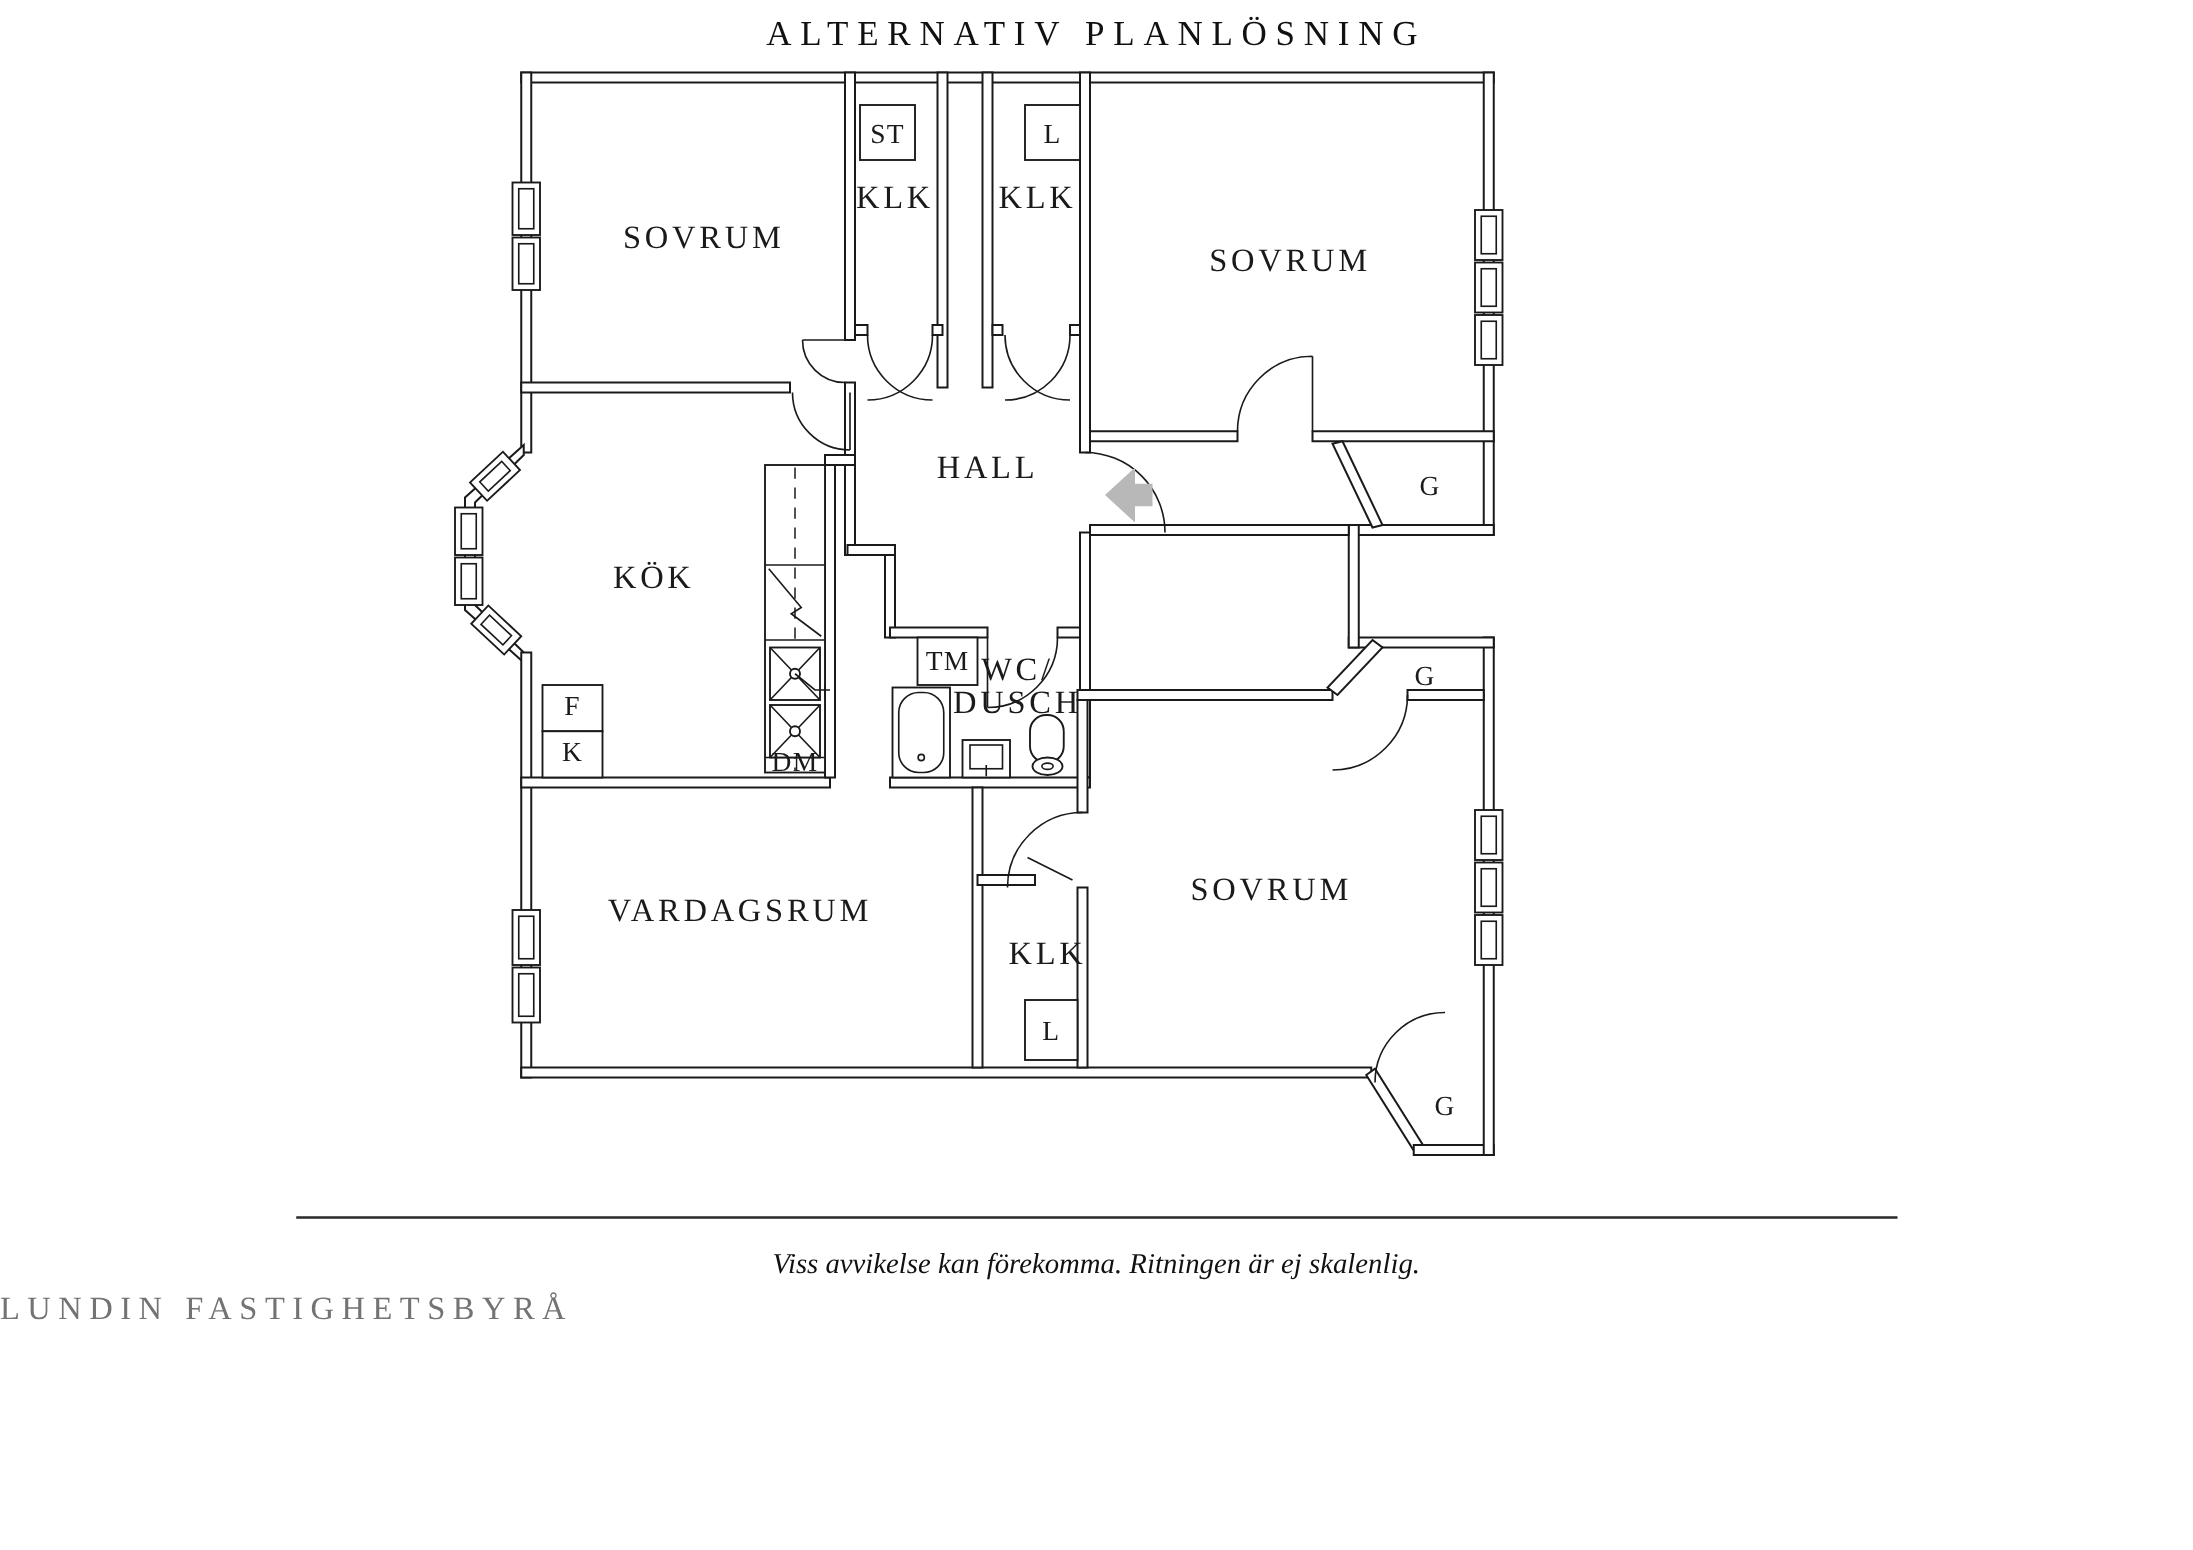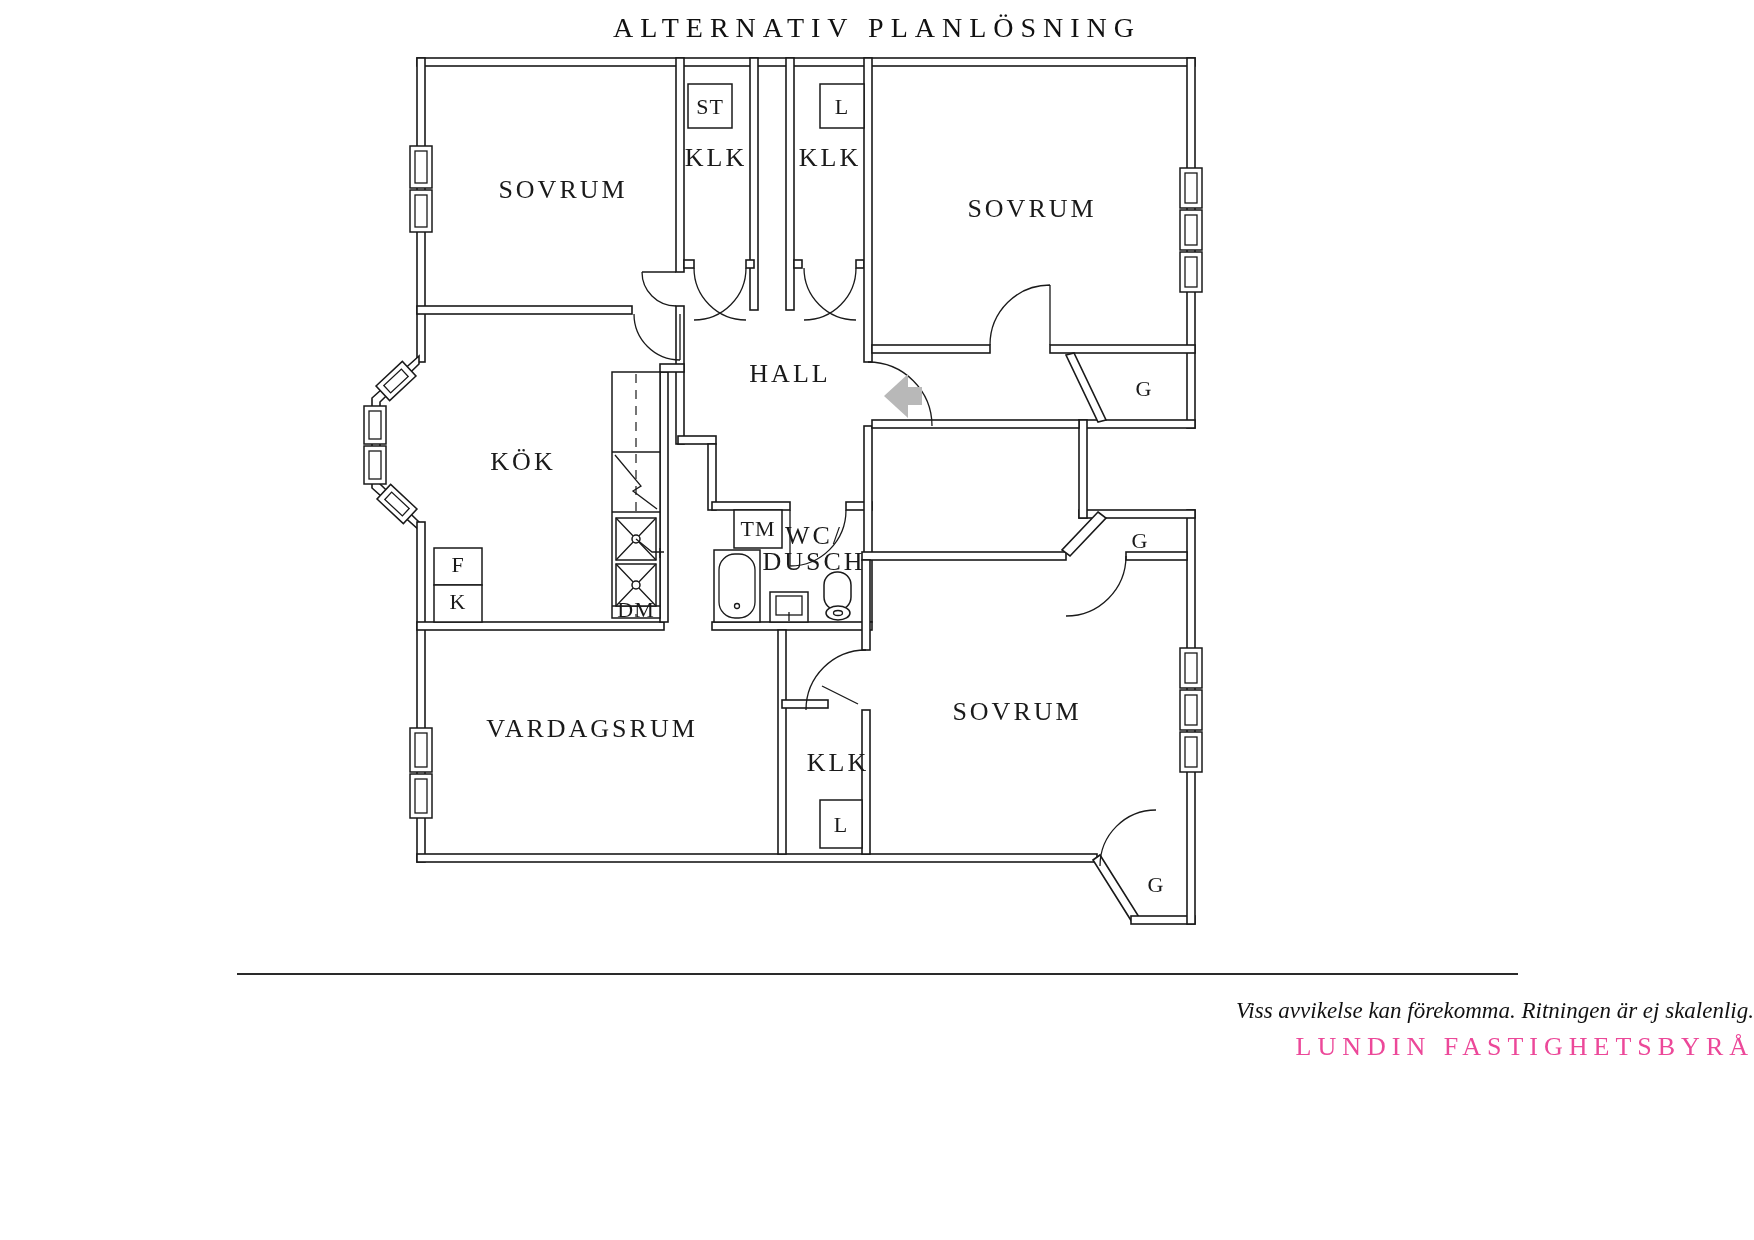--- a/index.html
+++ b/index.html
@@ -11,24 +11,24 @@
   .wall{fill:#ffffff;stroke:#1a1a1a;stroke-width:1.6;}
   .fixture{fill:#ffffff;stroke:#1a1a1a;stroke-width:1.5;}
   .thin{fill:none;stroke:#1a1a1a;stroke-width:1.3;}
   .arc{fill:none;stroke:#1a1a1a;stroke-width:1.3;}
   .dash{fill:none;stroke:#1a1a1a;stroke-width:1.2;stroke-dasharray:9 7;}
   .room-label{font-family:"Liberation Serif",serif;font-size:26px;letter-spacing:3px;
               fill:#1a1a1a;text-anchor:middle;}
   .small-label{font-family:"Liberation Serif",serif;font-size:22px;letter-spacing:1px;
               fill:#1a1a1a;text-anchor:middle;}
   .footer-rule{position:absolute;left:237px;top:973px;width:1281px;border-top:2px solid #2a2a2a;}
-  .footer-note{position:absolute;top:998px;left:0;width:100%;text-align:right;
+  .footer-note{position:absolute;top:998px;left:0;width:100%;text-align:center;
                font-style:italic;font-size:23px;color:#111;}
-  .footer-brand{position:absolute;top:1032px;left:0;width:100%;text-align:right;
-                font-size:26px;letter-spacing:6px;color:#ec4899;}
+  .footer-brand{position:absolute;top:1032px;left:0;width:100%;text-align:left;
+                font-size:26px;letter-spacing:6px;color:#737373;}
 </style>
 </head>
 <body>
 
 <div class="page">
 
   <div class="title">ALTERNATIV PLANLÖSNING</div>
 
   <svg class="plan-svg" width="1754" height="1240" viewBox="0 0 1754 1240">
 

